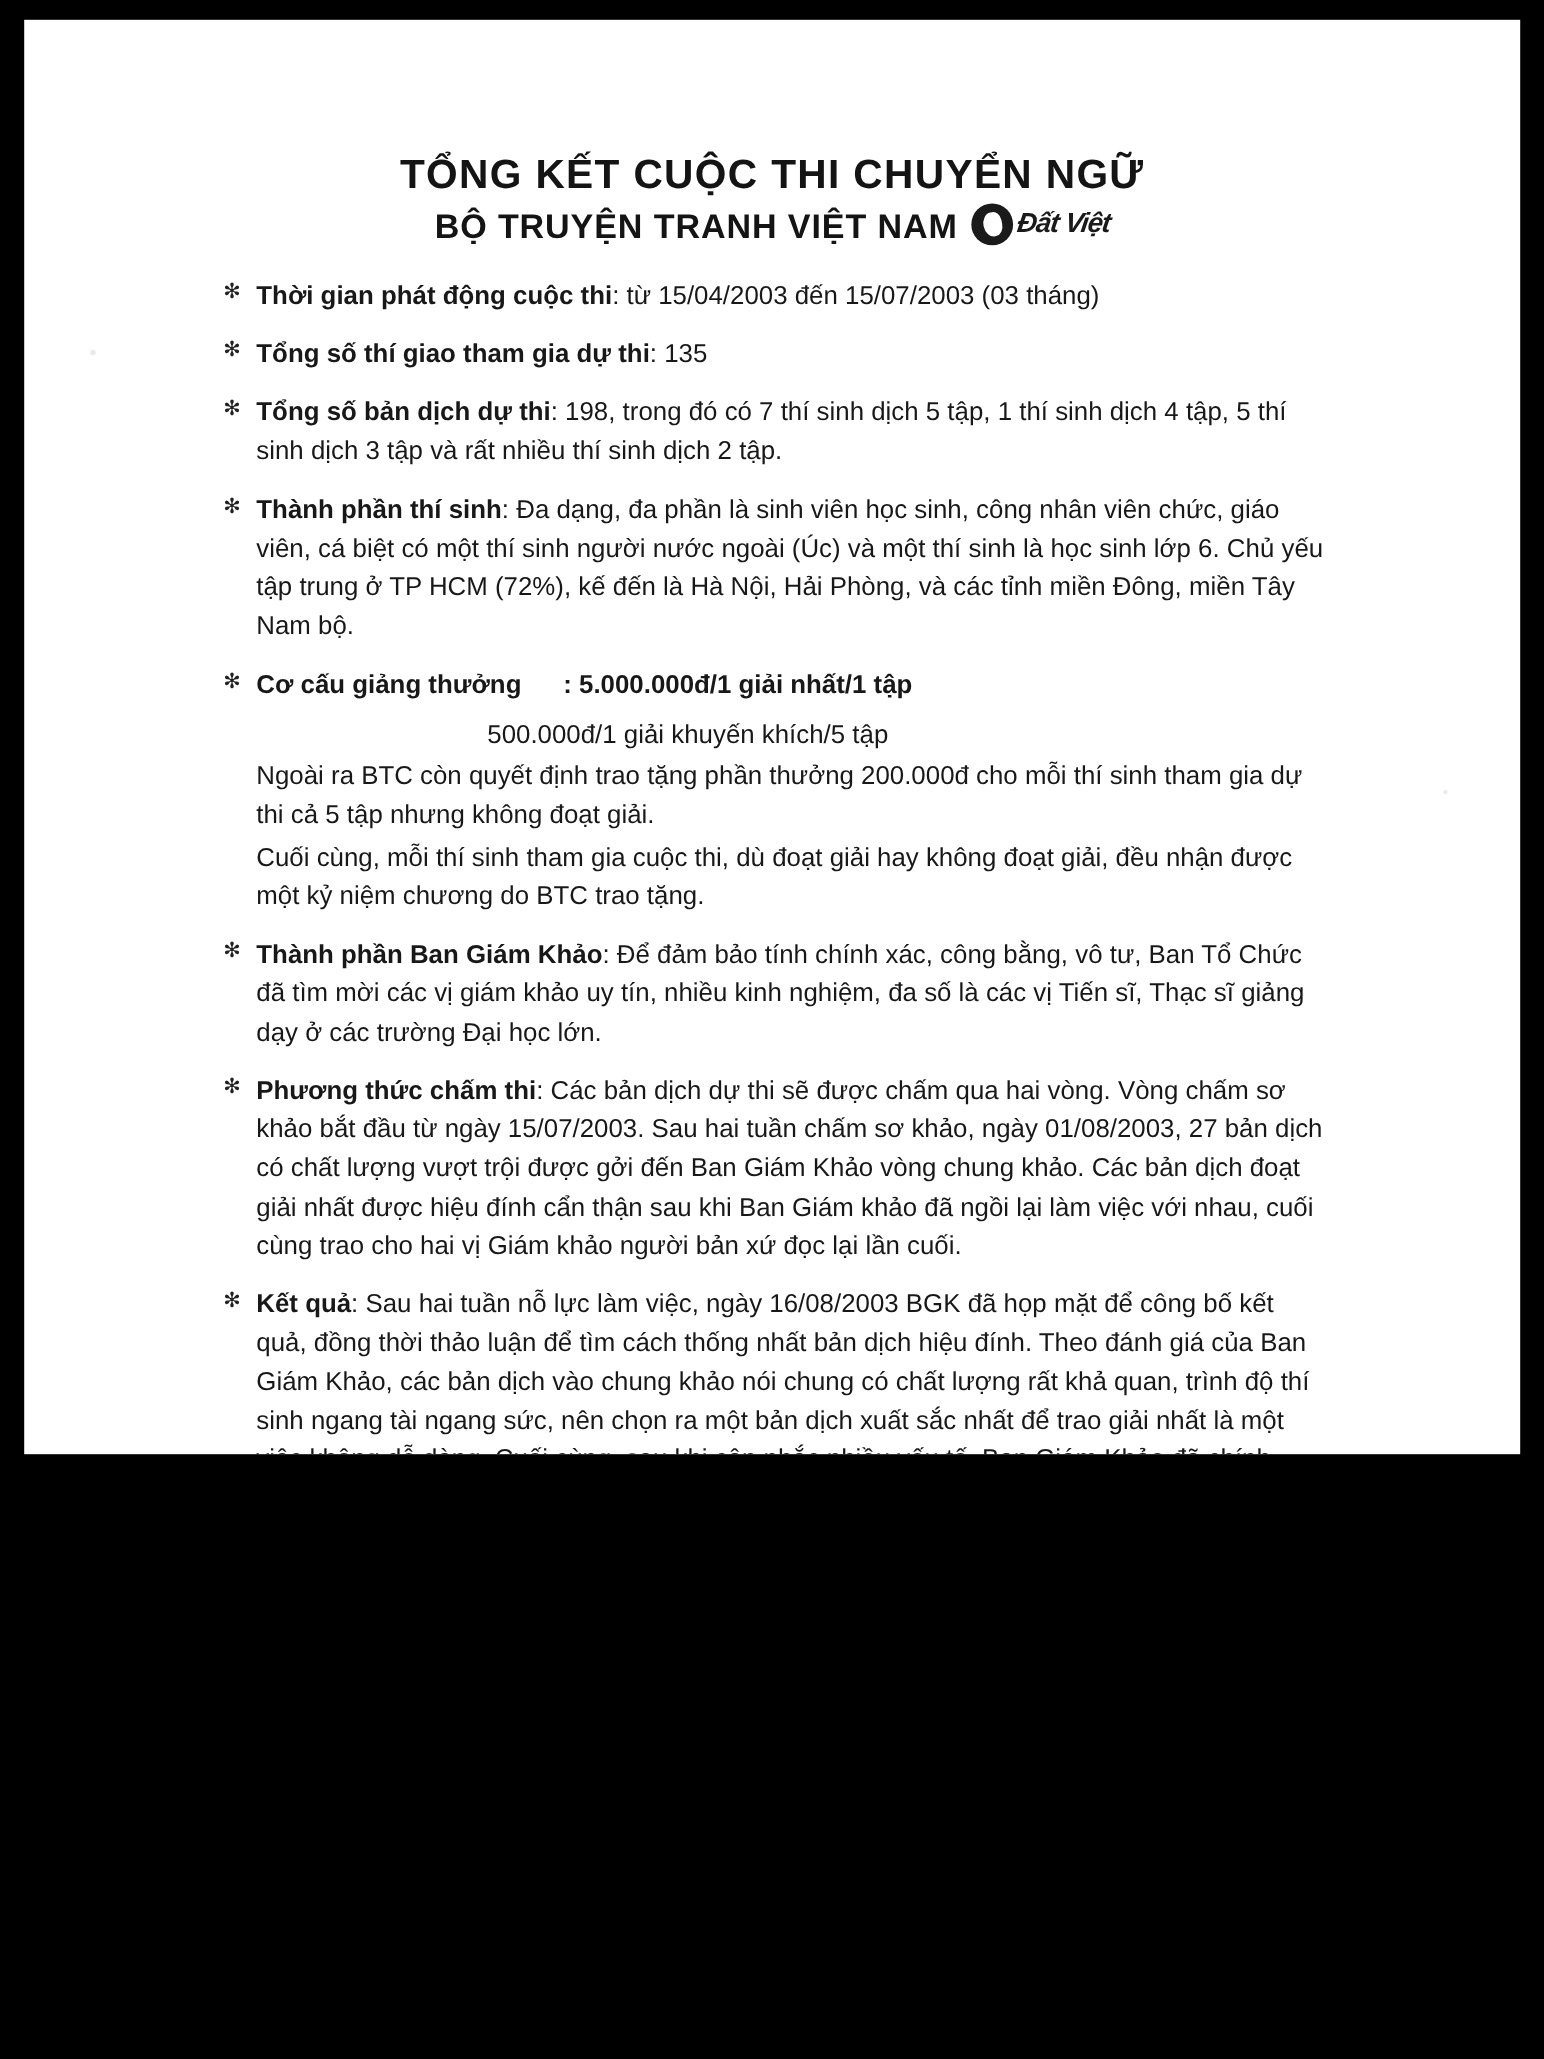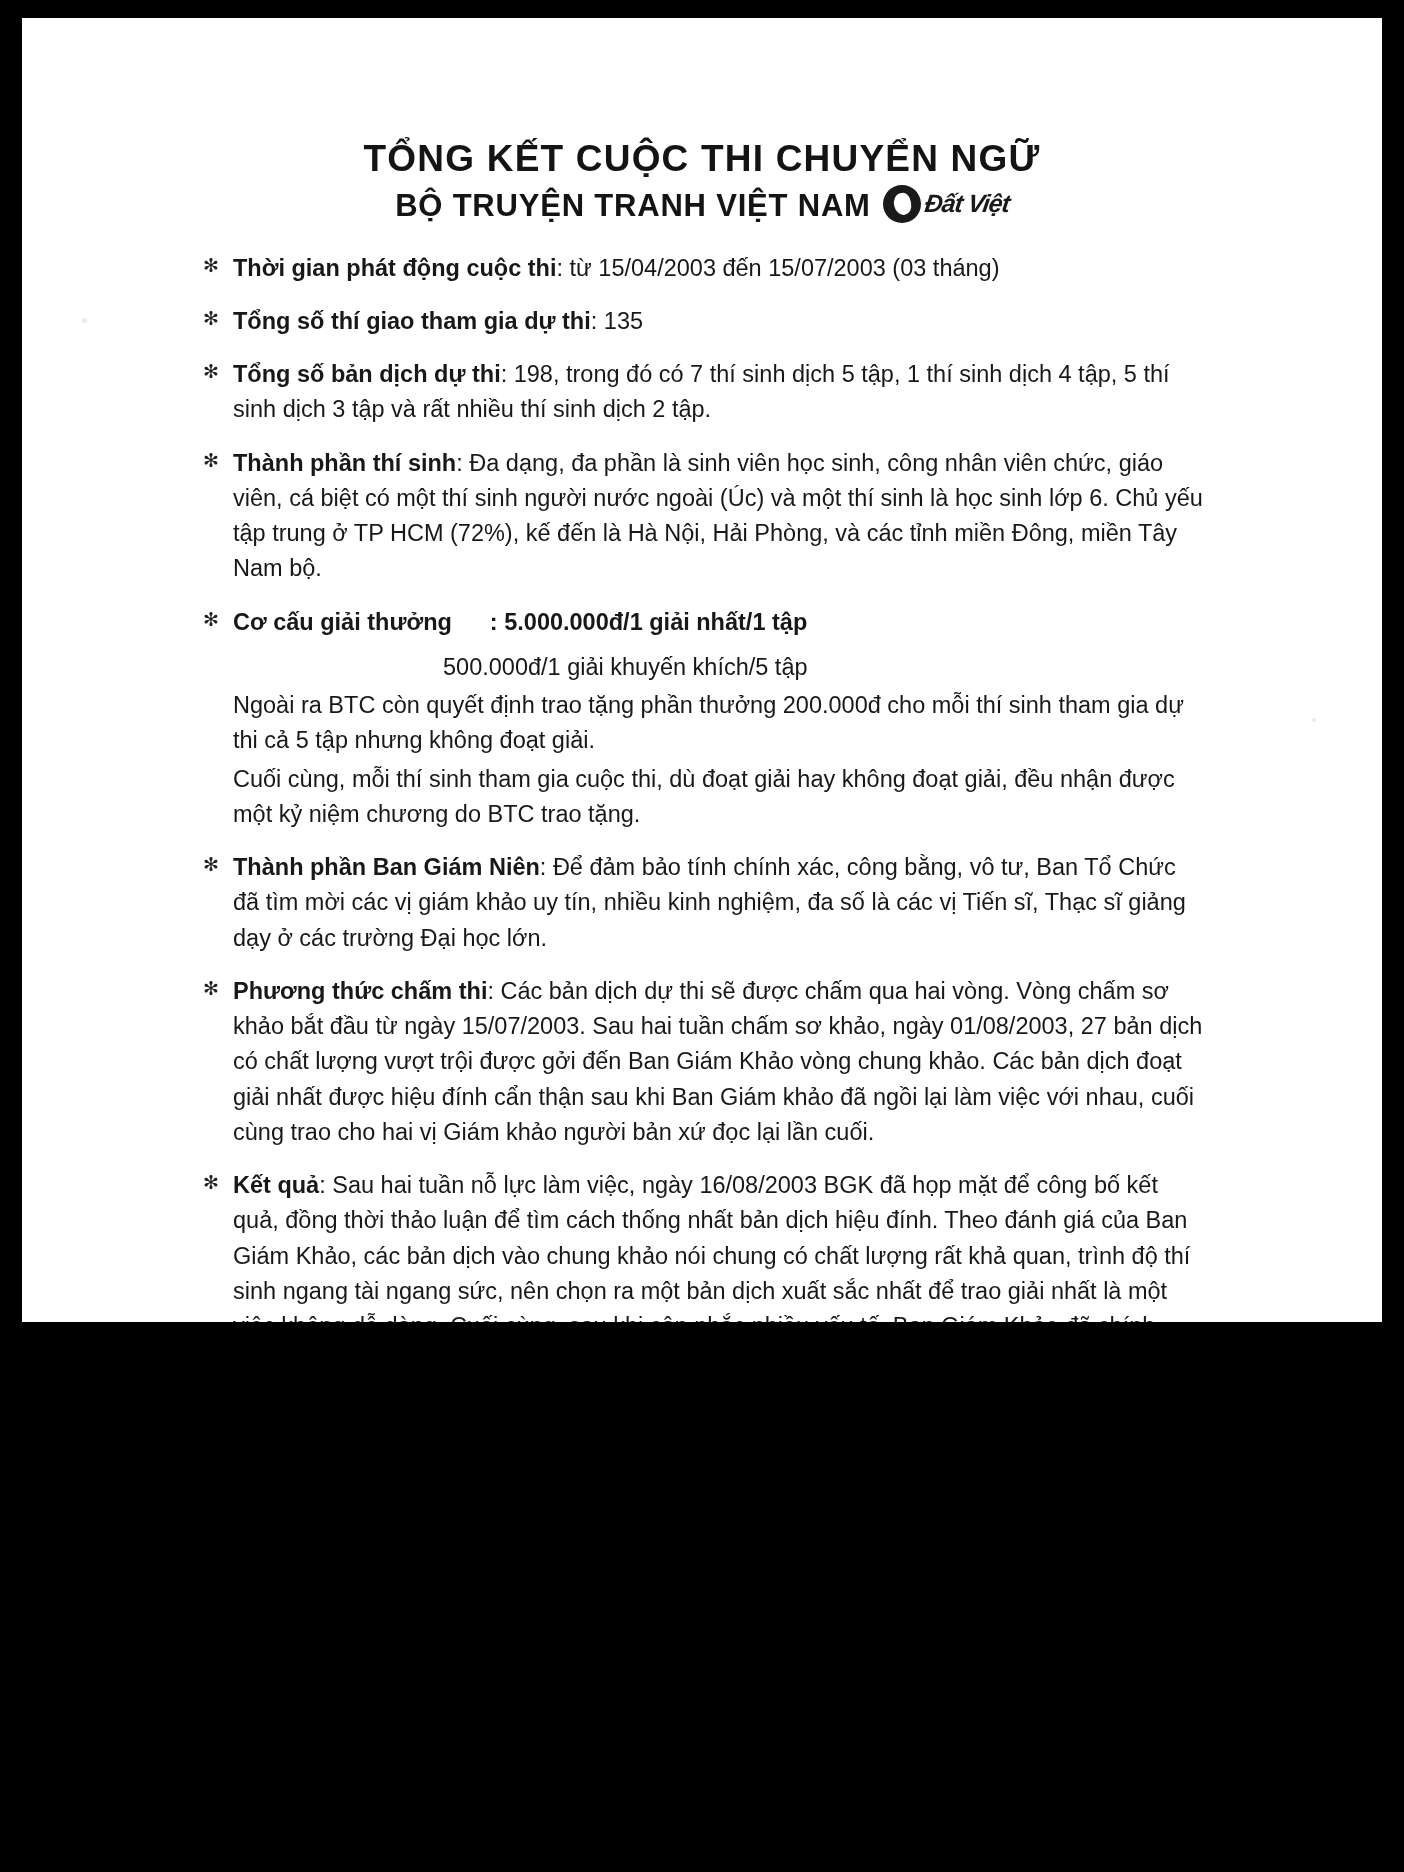--- a/index.html
+++ b/index.html
@@ -234,29 +234,29 @@
           <span class="lead">Tổng số bản dịch dự thi</span><span>: 198, trong đó có 7 thí sinh dịch 5 tập, 1 thí sinh dịch 4 tập, 5 thí sinh dịch 3 tập và rất nhiều thí sinh dịch 2 tập.</span>
         </li>
 
         <li class="bullet-item">
           <span class="star">✻</span>
           <span class="lead">Thành phần thí sinh</span><span>: Đa dạng, đa phần là sinh viên học sinh, công nhân viên chức, giáo viên, cá biệt có một thí sinh người nước ngoài (Úc) và một thí sinh là học sinh lớp 6. Chủ yếu tập trung ở TP HCM (72%), kế đến là Hà Nội, Hải Phòng, và các tỉnh miền Đông, miền Tây Nam bộ.</span>
         </li>
 
         <li class="bullet-item">
           <span class="star">✻</span>
-          <span class="lead">Cơ cấu giải thưởng</span><span class="prize-first">:    5.000.000đ/1 giải nhất/1 tập</span>
+          <span class="lead">Cơ cấu giảng thưởng</span><span class="prize-first">:    5.000.000đ/1 giải nhất/1 tập</span>
           <span class="sub-line">500.000đ/1 giải khuyến khích/5 tập</span>
           <span class="para">Ngoài ra BTC còn quyết định trao tặng phần thưởng 200.000đ cho mỗi thí sinh tham gia dự thi cả 5 tập nhưng không đoạt giải.</span>
           <span class="para">Cuối cùng, mỗi thí sinh tham gia cuộc thi, dù đoạt giải hay không đoạt giải, đều nhận được một kỷ niệm chương do BTC trao tặng.</span>
         </li>
 
         <li class="bullet-item">
           <span class="star">✻</span>
-          <span class="lead">Thành phần Ban Giám Niên</span><span>: Để đảm bảo tính chính xác, công bằng, vô tư, Ban Tổ Chức đã tìm mời các vị giám khảo uy tín, nhiều kinh nghiệm, đa số là các vị Tiến sĩ, Thạc sĩ giảng dạy ở các trường Đại học lớn.</span>
+          <span class="lead">Thành phần Ban Giám Khảo</span><span>: Để đảm bảo tính chính xác, công bằng, vô tư, Ban Tổ Chức đã tìm mời các vị giám khảo uy tín, nhiều kinh nghiệm, đa số là các vị Tiến sĩ, Thạc sĩ giảng dạy ở các trường Đại học lớn.</span>
         </li>
 
         <li class="bullet-item">
           <span class="star">✻</span>
           <span class="lead">Phương thức chấm thi</span><span>: Các bản dịch dự thi sẽ được chấm qua hai vòng. Vòng chấm sơ khảo bắt đầu từ ngày 15/07/2003. Sau hai tuần chấm sơ khảo, ngày 01/08/2003, 27 bản dịch có chất lượng vượt trội được gởi đến Ban Giám Khảo vòng chung khảo. Các bản dịch đoạt giải nhất được hiệu đính cẩn thận sau khi Ban Giám khảo đã ngồi lại làm việc với nhau, cuối cùng trao cho hai vị Giám khảo người bản xứ đọc lại lần cuối.</span>
         </li>
 
         <li class="bullet-item">
           <span class="star">✻</span>
           <span class="lead">Kết quả</span><span>: Sau hai tuần nỗ lực làm việc, ngày 16/08/2003 BGK đã họp mặt để công bố kết quả, đồng thời thảo luận để tìm cách thống nhất bản dịch hiệu đính. Theo đánh giá của Ban Giám Khảo, các bản dịch vào chung khảo nói chung có chất lượng rất khả quan, trình độ thí sinh ngang tài ngang sức, nên chọn ra một bản dịch xuất sắc nhất để trao giải nhất là một việc không dễ dàng. Cuối cùng, sau khi cân nhắc nhiều yếu tố, Ban Giám Khảo đã chính thức đưa ra danh sách thí sinh đoạt giải, và đã được công bố trong “Lễ trao giải cuộc thi chuyển ngữ và giao lưu với Thần Đồng Đất Việt” diễn ra vào đêm 23/08/2003 tại Hội trường A Nhà Văn Hóa Thanh Niên, số 4 Phạm Ngọc Thạch, Quận 1, Thành phố Hồ Chí Minh.</span>

